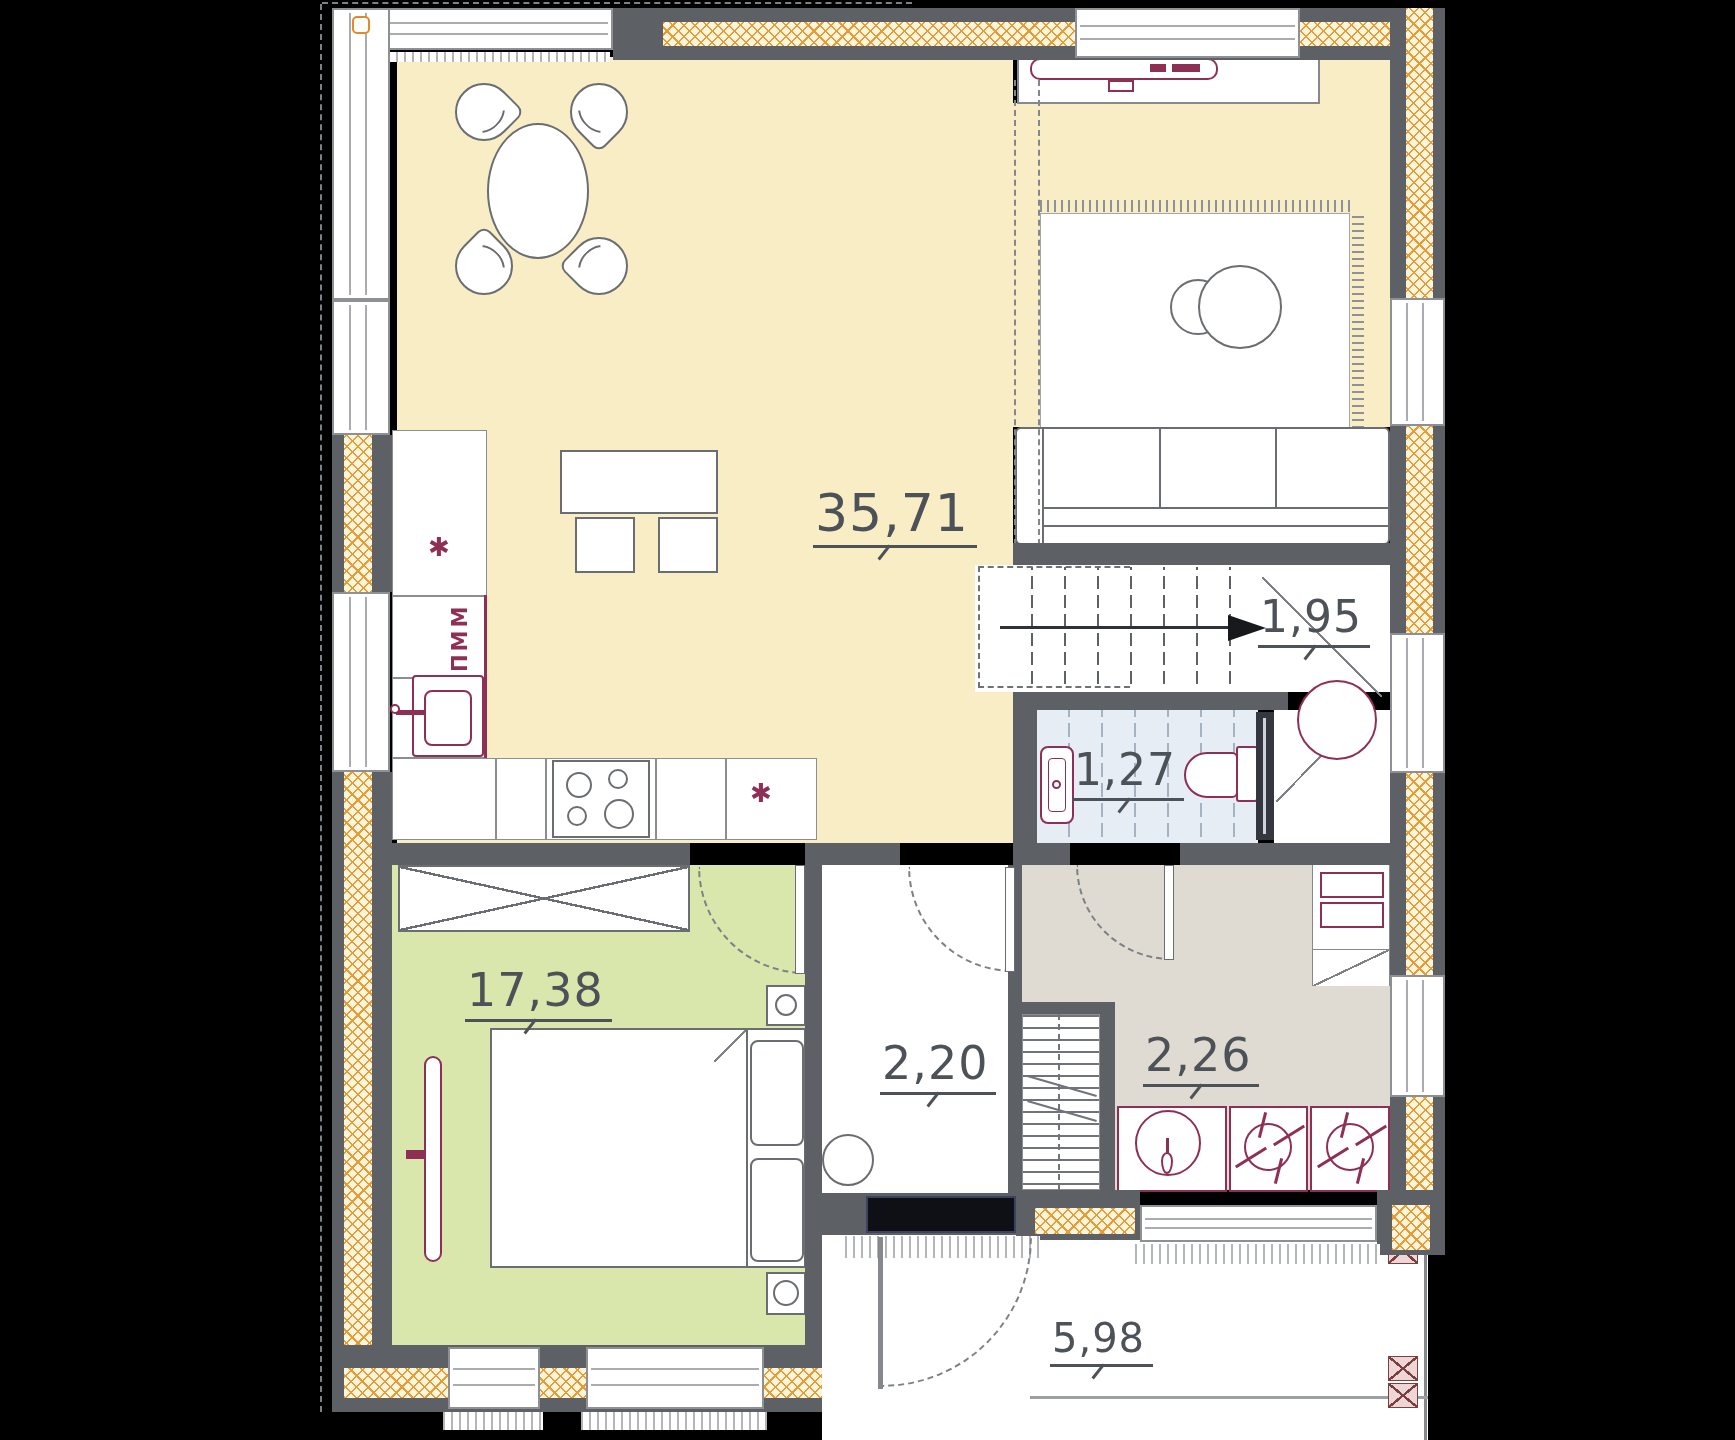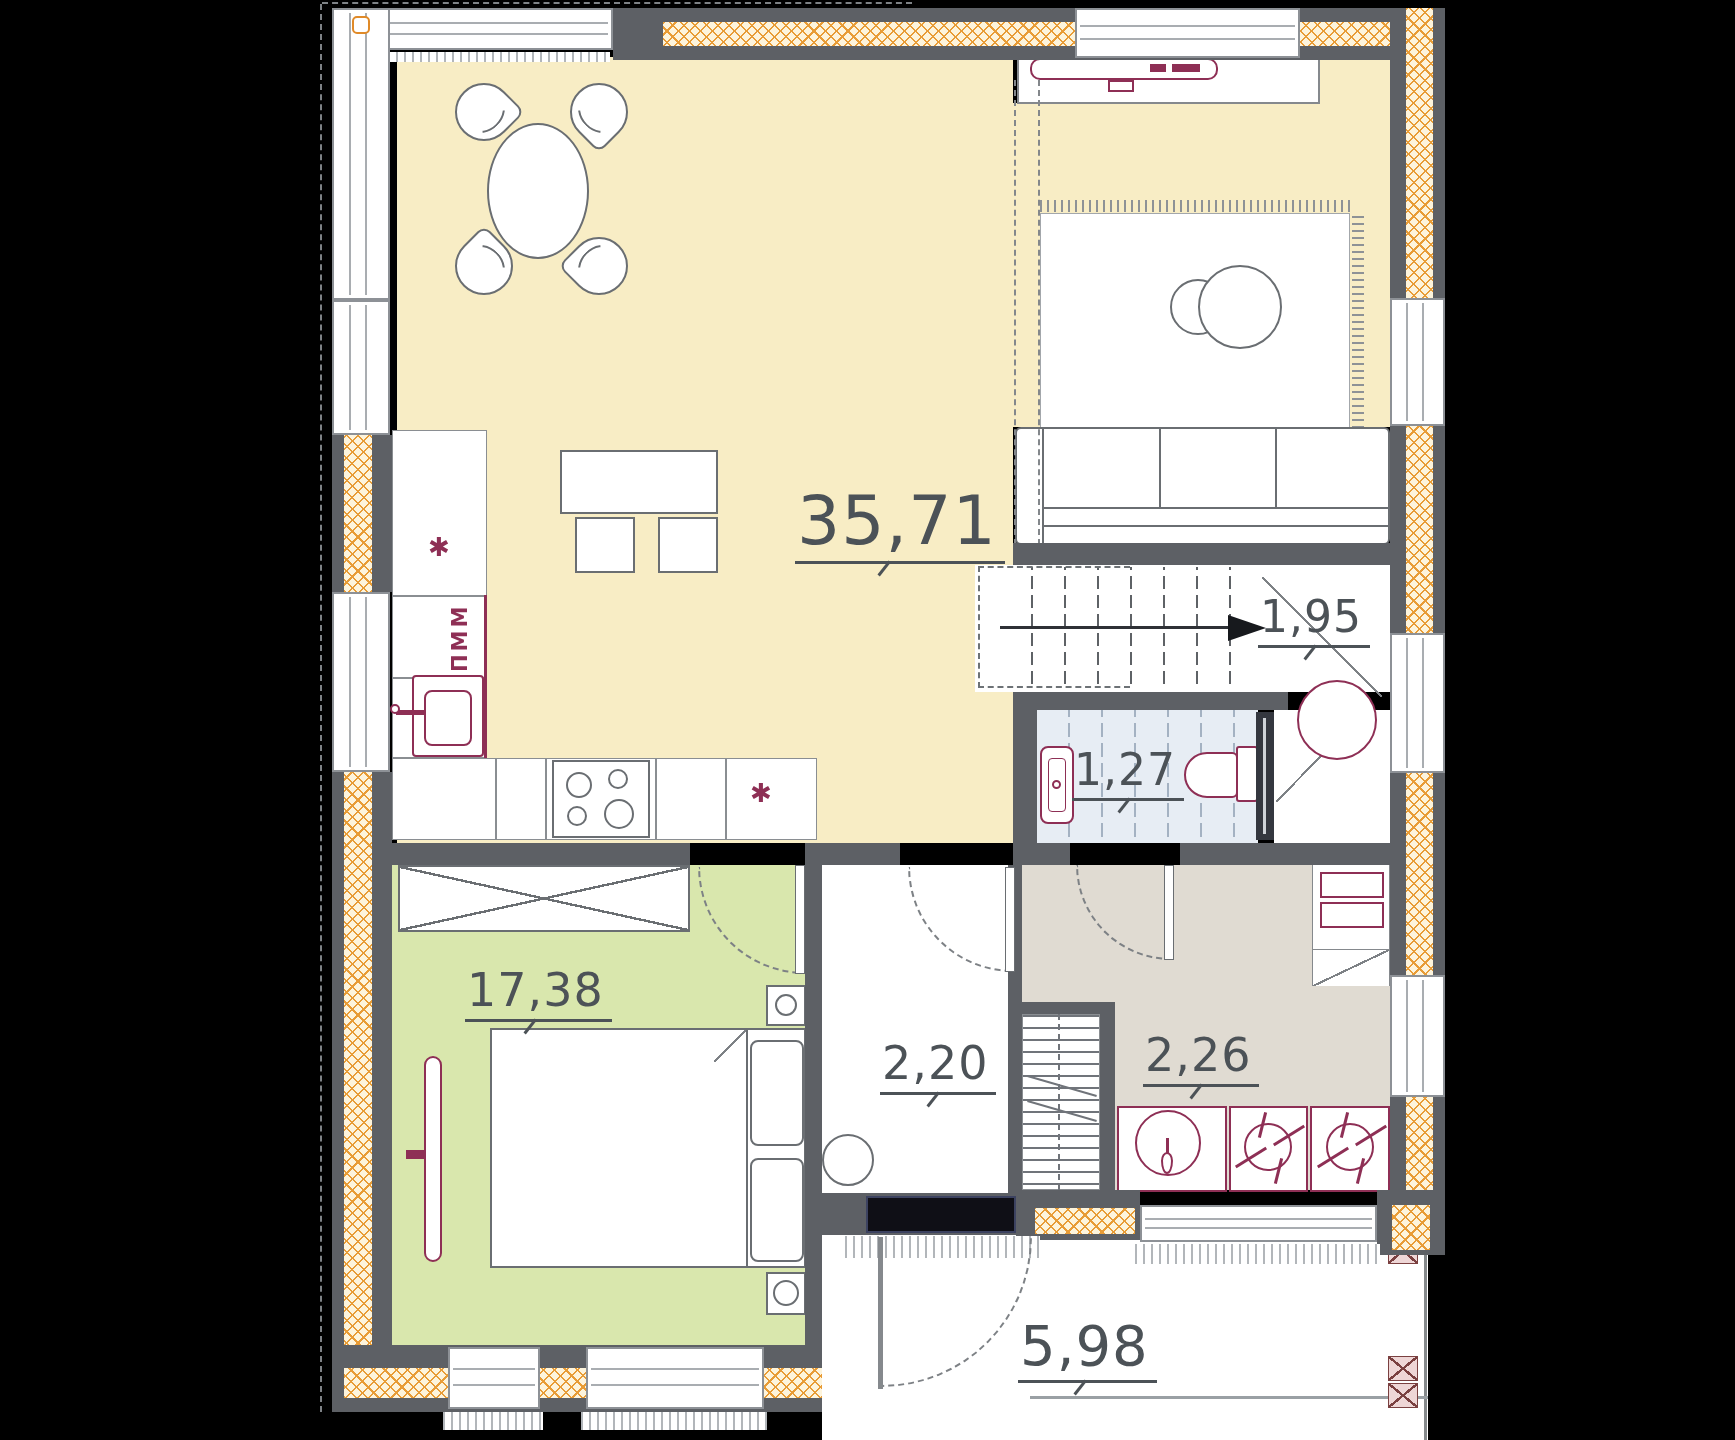--- a/index.html
+++ b/index.html
@@ -275,21 +275,21 @@
   <div class="a arc-bl" style="left:698px;top:867px;width:107px;height:107px"></div>
   <div class="a leaf" style="left:795px;top:865px;width:10px;height:109px"></div>
   <div class="a arc-bl" style="left:1076px;top:865px;width:95px;height:95px"></div>
   <div class="a leaf" style="left:1164px;top:865px;width:10px;height:95px"></div>
   <div class="a arc-br" style="left:882px;top:1237px;width:150px;height:150px"></div>
   <div class="a" style="left:878px;top:1237px;width:5px;height:152px;background:#85898d"></div>
 
   <div class="a" style="left:320px;top:4px;width:0;height:1408px;border-left:2px dashed #7e8286"></div>
   <div class="a" style="left:322px;top:2px;width:590px;height:0;border-top:2px dashed #7e8286"></div>
 
-  <div class="a area" style="left:795px;top:487px;font-size:68px">35,71</div>
+  <div class="a area" style="left:813px;top:487px;font-size:52px">35,71</div>
   <div class="a area" style="left:1258px;top:595px;font-size:44px">1,95</div>
   <div class="a area" style="left:1072px;top:748px;font-size:44px">1,27</div>
   <div class="a area" style="left:880px;top:1040px;font-size:46px">2,20</div>
   <div class="a area" style="left:1143px;top:1032px;font-size:46px">2,26</div>
   <div class="a area" style="left:465px;top:967px;font-size:46px">17,38</div>
-  <div class="a area" style="left:1018px;top:1318px;font-size:56px">5,98</div>
+  <div class="a area" style="left:1050px;top:1318px;font-size:40px">5,98</div>
 
 </div>
 
 </body></html>

